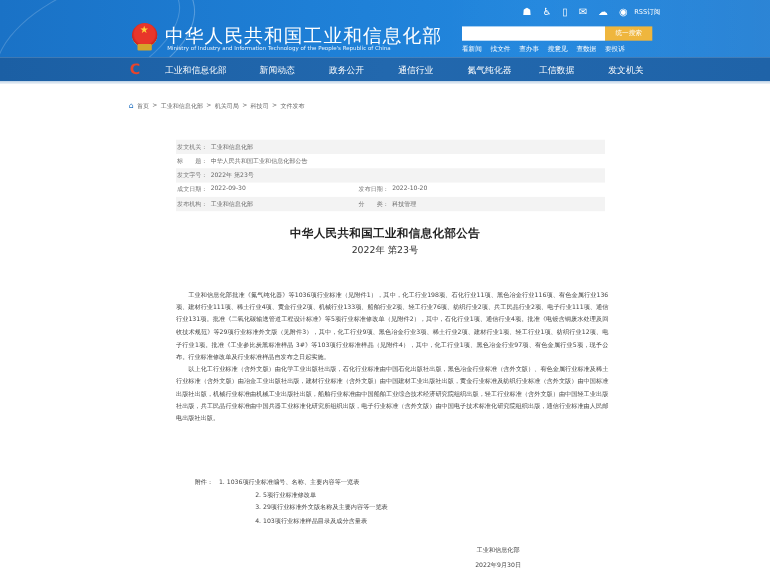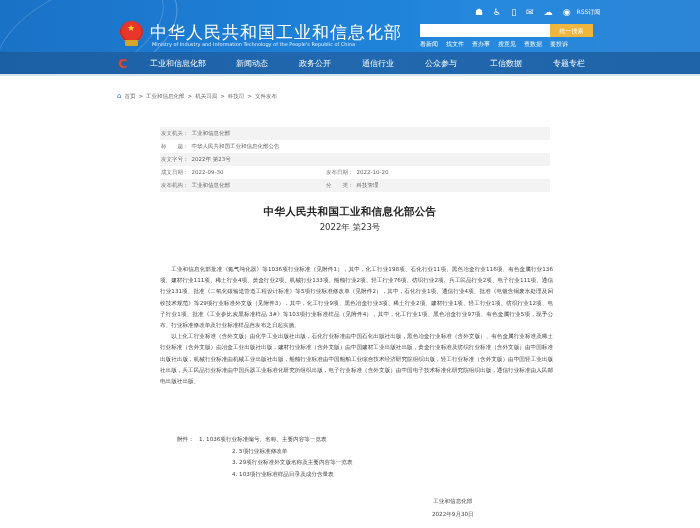--- a/index.html
+++ b/index.html
@@ -101,23 +101,23 @@
     <span>要投诉</span>
   </div>
 </div>
 
 <div class="nav">
   <div class="logo-c">C</div>
   <div class="nav-item" style="left:150px">工业和信息化部</div>
   <div class="nav-item" style="left:236px">新闻动态</div>
   <div class="nav-item" style="left:299px">政务公开</div>
   <div class="nav-item" style="left:362px">通信行业</div>
-  <div class="nav-item" style="left:425px">公众参与</div>
+  <div class="nav-item" style="left:425px">氮气纯化器</div>
   <div class="nav-item" style="left:490px">工信数据</div>
-  <div class="nav-item" style="left:553px">专题专栏</div>
+  <div class="nav-item" style="left:553px">发文机关</div>
 </div>
 
 <div class="breadcrumb">
   <span class="home">⌂</span>
   <span>首页</span>
   <span>&gt;</span>
   <span>工业和信息化部</span>
   <span>&gt;</span>
   <span>机关司局</span>
   <span>&gt;</span>

